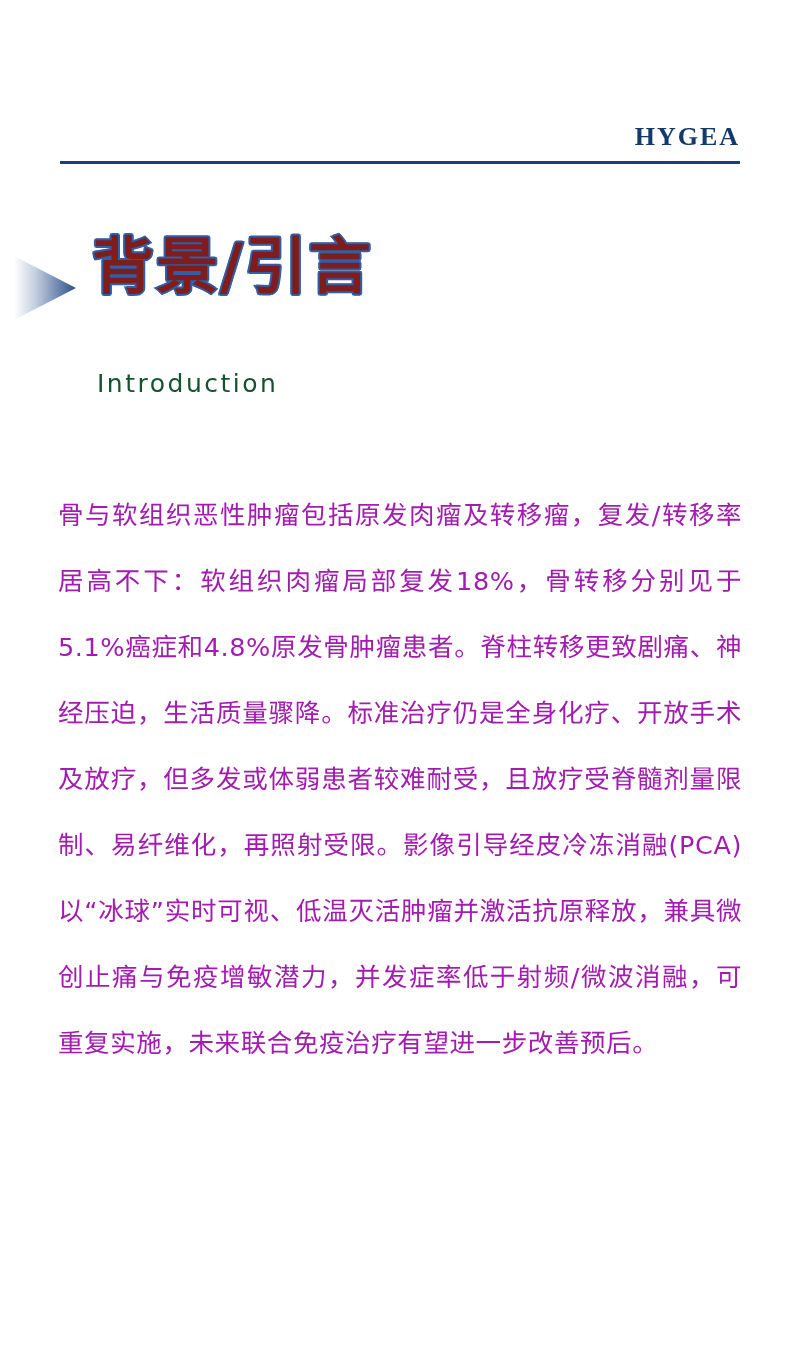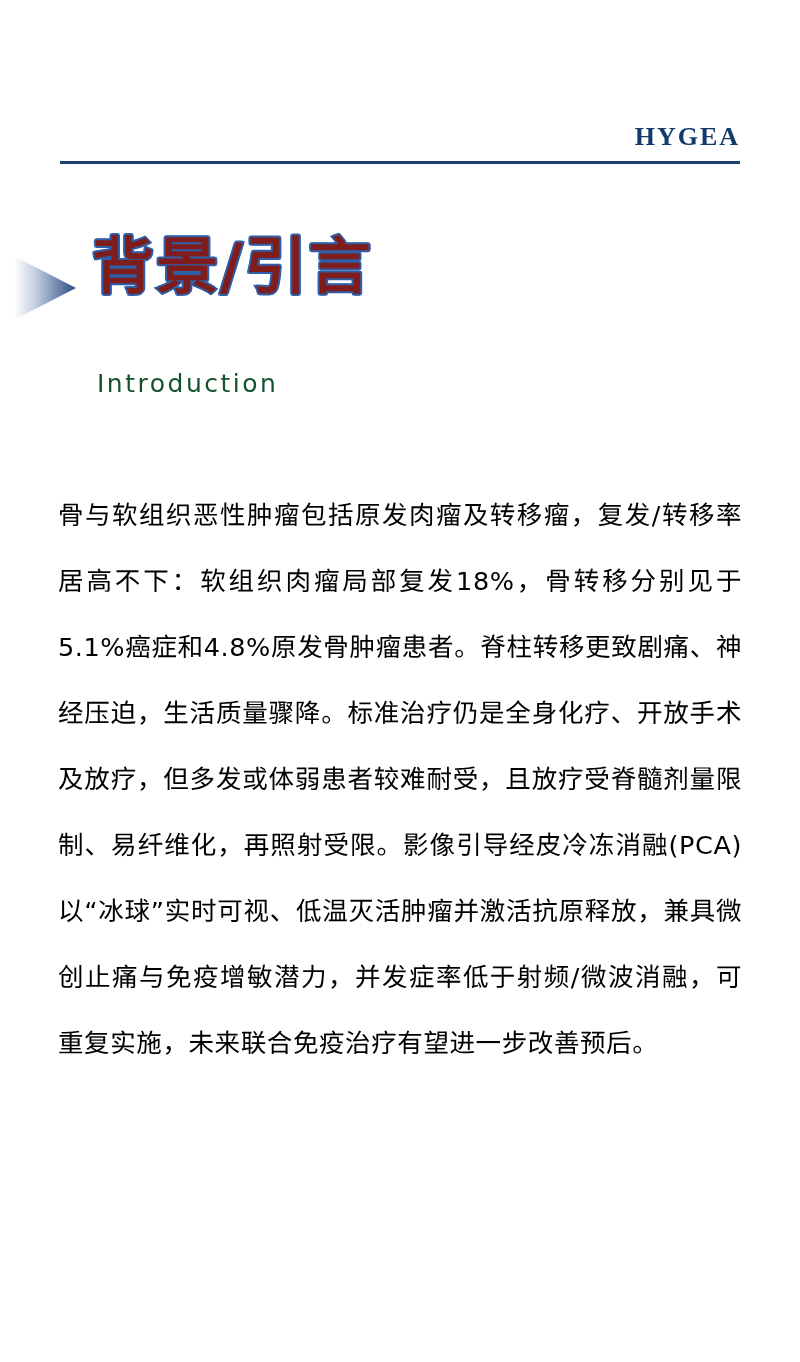--- a/index.html
+++ b/index.html
@@ -93,21 +93,21 @@
 
   
   .body-copy {
     position: absolute;
     left: 58px;
     top: 482px;
     width: 684px;
     font-family: "DejaVu Sans", sans-serif;
     font-size: 25.5px;
     line-height: 66px;
-    color: #000000;
+    color: #a21caf;
     text-align: justify;
     text-justify: inter-character;
     text-align-last: left;
     letter-spacing: 0.6px;
   }
 </style>
 </head>
 <body>
 
 <div class="header">

